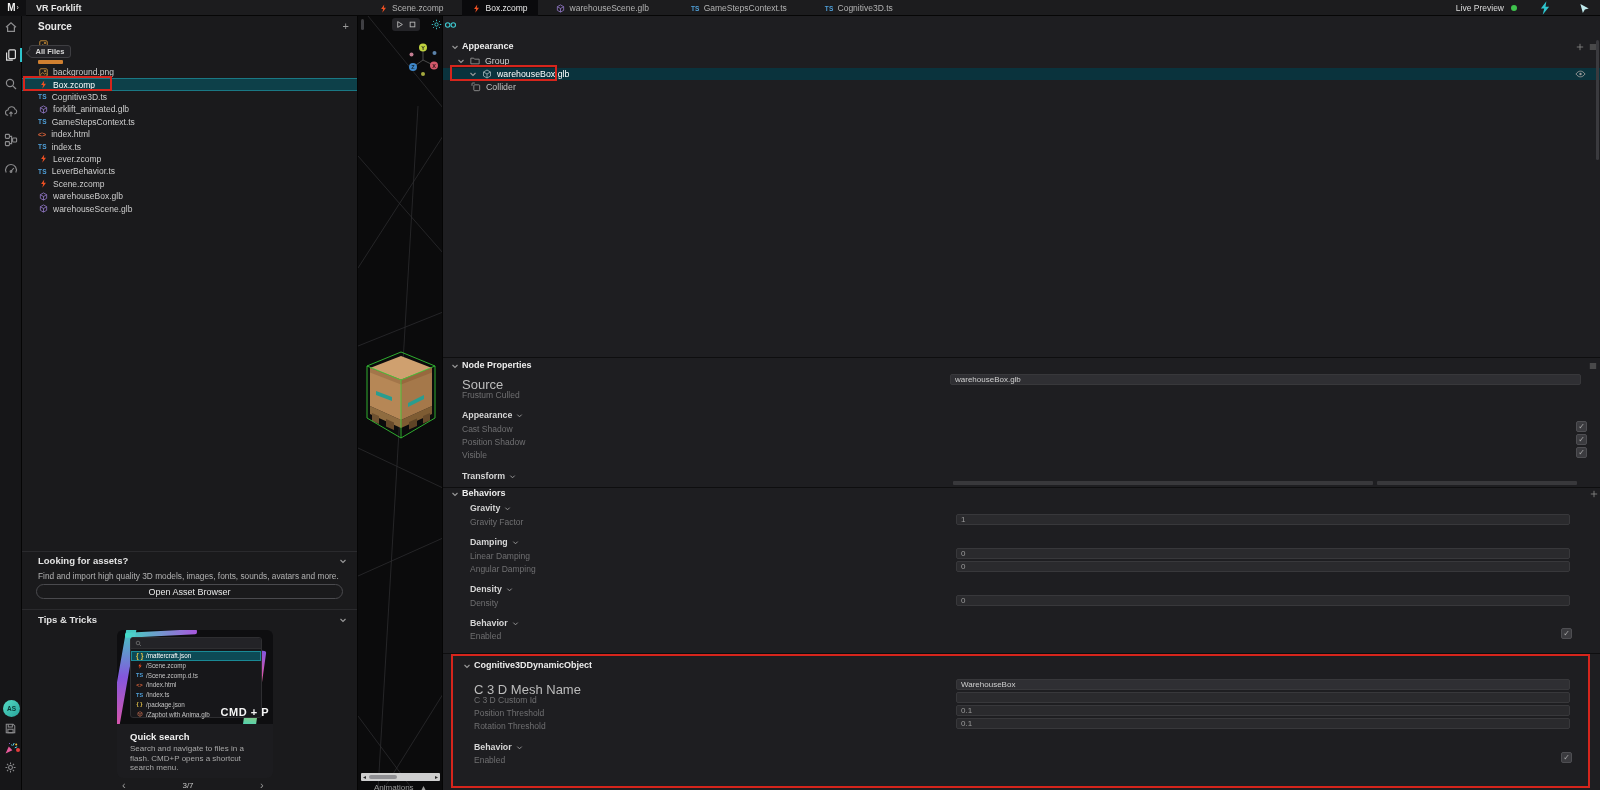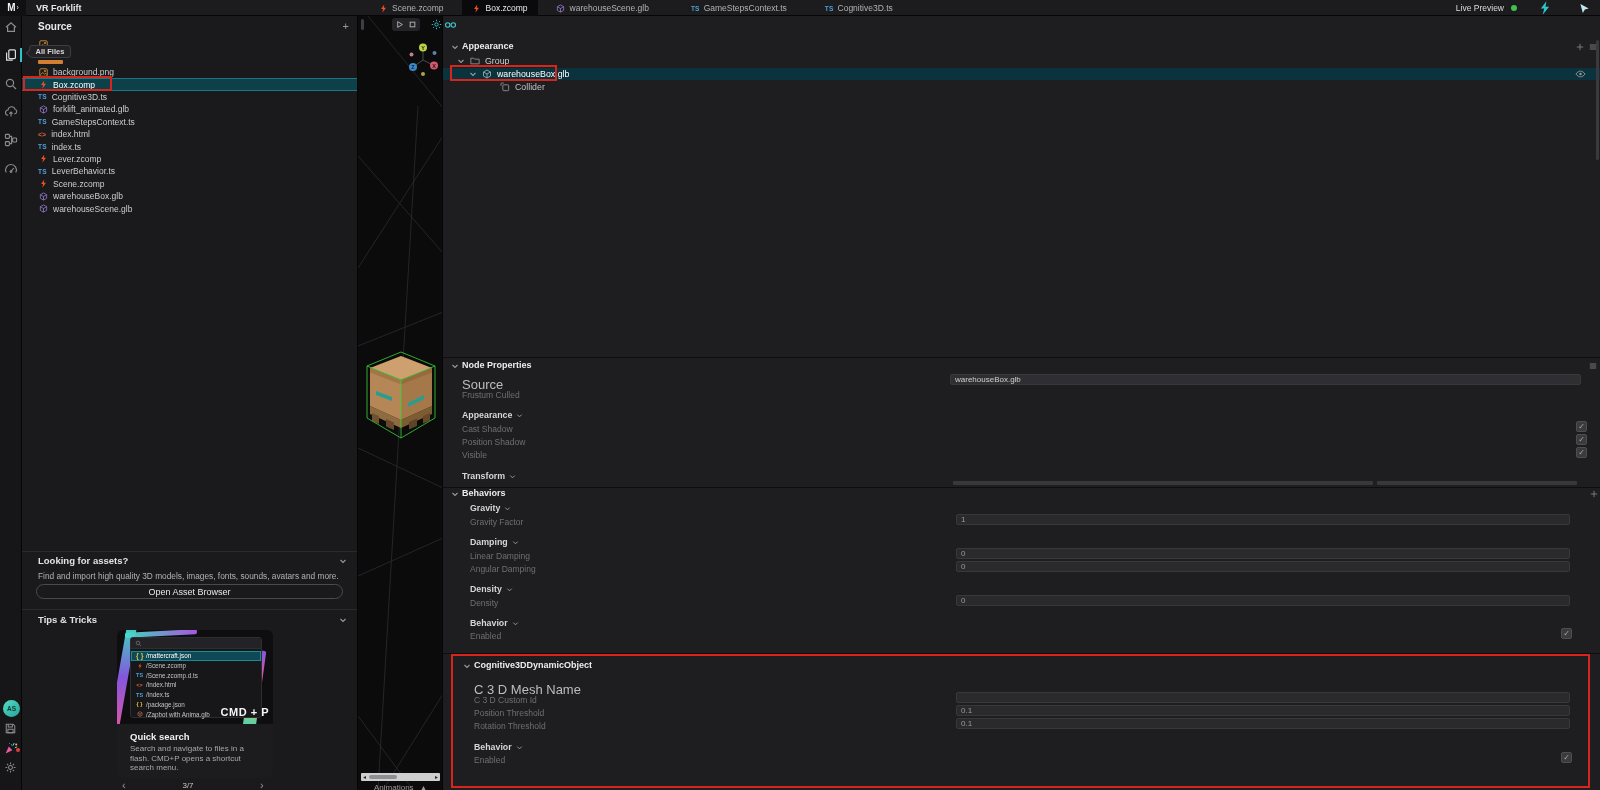--- a/index.html
+++ b/index.html
@@ -616,21 +616,21 @@
             <use href="#s-cube"></use>
           </svg>
         </span>
       <span>warehouseBox.glb</span>
       <span style="position:absolute; left:1132px; color:#9a9a9a">
           <svg class="i" width="11" height="8">
             <use href="#s-eye"></use>
           </svg>
         </span>
     </div>
-    <div class="hrow" style="top:64.5px; padding-left:57px; color:#c2c2c2">
+    <div class="hrow" style="top:64.5px; padding-left:28px; color:#c2c2c2">
       <span class="ficon c-dim">
           <svg class="i" width="10" height="10">
             <use href="#s-collider"></use>
           </svg>
         </span>
       <span>Collider</span>
     </div>
 
     <div id="iscroll"></div>
 
@@ -738,20 +738,21 @@
 
     <div class="secline" style="top:637px"></div>
     <span class="chev" style="position:absolute; left:20px; top:646px">
         <svg class="i" width="8" height="8">
           <use href="#s-chd"></use>
         </svg>
       </span>
     <div class="h-title" style="left:31px; top:644px; font-size:9px">Cognitive3DDynamicObject</div>
 
     <div class="brightlbl" style="left:31px; top:666px">C 3 D Mesh Name</div>
+    <input class="pin bright" style="left: 513px; top: 663px; width: 614px;" value="WarehouseBox">
     <div class="dimlbl" style="left:31px; top:679px">C 3 D Custom Id</div>
     <input class="pin" style="left: 513px; top: 676px; width: 614px;" value="">
     <div class="dimlbl" style="left:31px; top:692px">Position Threshold</div>
     <input class="pin" style="left: 513px; top: 689px; width: 614px;" value="0.1">
     <div class="dimlbl" style="left:31px; top:705px">Rotation Threshold</div>
     <input class="pin" style="left: 513px; top: 702px; width: 614px;" value="0.1">
 
     <div class="sub-title" style="left:31px; top:726px">
       <span>Behavior</span>
       <span class="chev">

